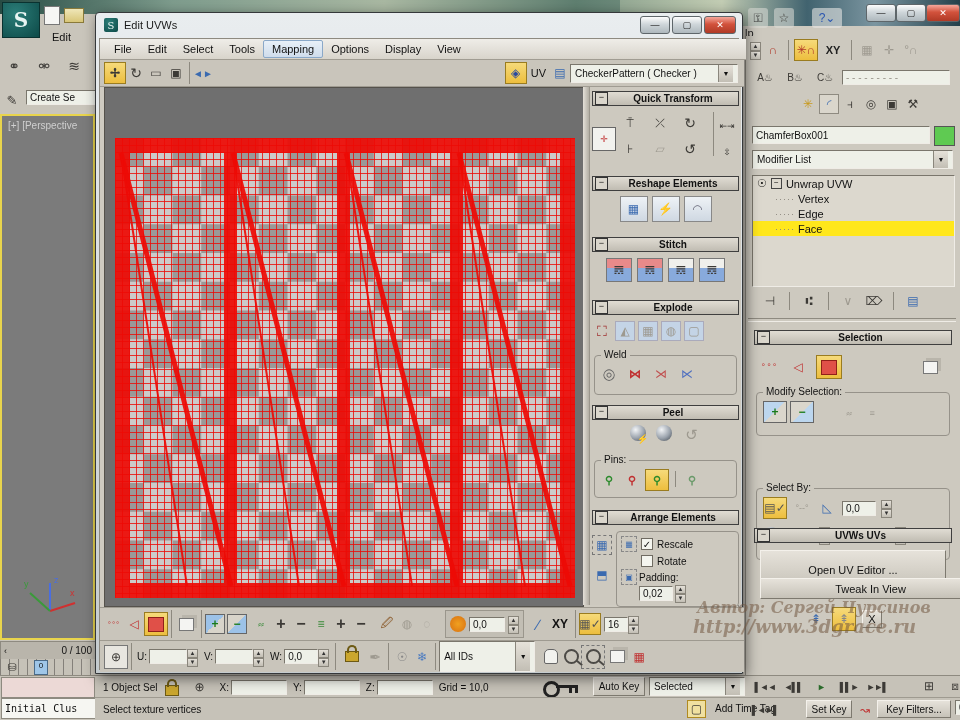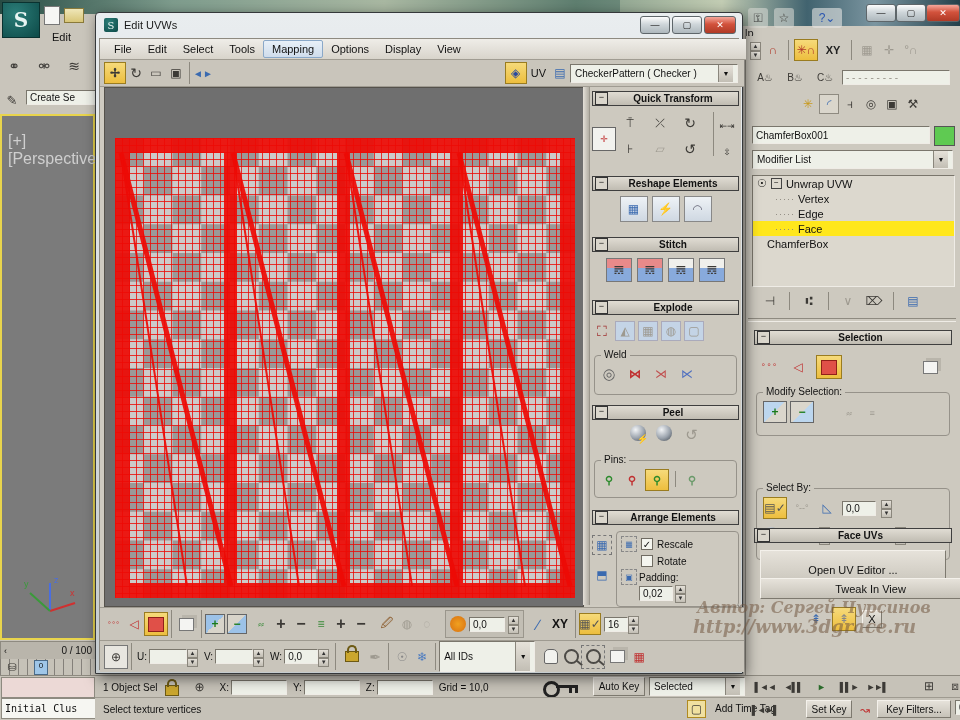--- a/index.html
+++ b/index.html
@@ -101,21 +101,21 @@
 <div class="ab" style="left:52px;top:31px;font-size:11px">Edit</div>
 <div class="ab ic" style="left:4px;top:56px;font-size:14px">⚭</div>
 <div class="ab ic" style="left:34px;top:56px;font-size:14px">⚮</div>
 <div class="ab ic" style="left:64px;top:56px;font-size:14px">≋</div>
 <div class="ab ic" style="left:2px;top:90px;font-size:13px">✎</div>
 <div class="ab fld" style="left:26px;top:90px;width:86px">
   <span>Create Se</span>
 </div>
 
 <div class="ab vp" style="left:0;top:114px;width:95px;height:526px">
-  <div class="ab" style="left:6px;top:16px;color:#cfcfcf;font-size:16px">[+] [Perspective</div>
+  <div class="ab" style="left:6px;top:4px;color:#cfcfcf;font-size:10px">[+] [Perspective</div>
   <svg class="ab" style="left:18px;top:455px" width="62" height="48">
     <line x1="30" y1="40" x2="30" y2="12" stroke="#4a6ee0" stroke-width="2"></line>
     <line x1="30" y1="40" x2="55" y2="32" stroke="#d03030" stroke-width="2"></line>
     <line x1="30" y1="40" x2="10" y2="22" stroke="#3a9a3a" stroke-width="2"></line>
     <text x="50" y="25" fill="#d03030" font-size="9">x</text>
     <text x="4" y="16" fill="#3a9a3a" font-size="9">y</text>
     <text x="34" y="12" fill="#4a6ee0" font-size="9">z</text>
   </svg>
 </div>
 
@@ -189,23 +189,20 @@
           <span>Vertex</span>
     </div>
     <div class="stackrow" style="padding-left:22px">
       <span class="treedots">·····</span>
           <span>Edge</span>
     </div>
     <div class="stackrow selrow" style="padding-left:22px">
       <span class="treedots">·····</span>
           <span>Face</span>
     </div>
-    <div class="stackrow" style="padding-left:14px">
-      <span>ChamferBox</span>
-    </div>
   </div>
 
   <div class="ab" style="left:6px;top:254px;width:201px;height:22px;display:flex;align-items:center;gap:6px;padding-left:8px">
     <span class="ic">⊣</span>
         <span class="sep"></span>
     <span class="ic">⑆</span>
         <span class="sep"></span>
     <span class="ic gray">∨</span>
     <span class="ic">⌦</span>
         <span class="sep"></span>
@@ -262,21 +259,21 @@
           </span>
       <span class="spn">
             <b>▲</b>
             <b>▼</b>
           </span>
     </div>
   </div>
 
   <div class="ab rollhead" style="left:8px;top:492px;width:198px">
     <span class="minus">−</span>
-        <span class="t">Face UVs</span>
+        <span class="t">UVWs UVs</span>
   </div>
   <div class="ab btn3" style="left:14px;top:514px;width:186px;height:39px">
     <span>Open UV Editor ...</span>
   </div>
   <div class="ab btn3" style="left:14px;top:542px;width:221px;height:21px">
     <span>Tweak In View</span>
   </div>
   <div class="ab" style="left:60px;top:570px;width:140px;height:26px;display:flex;align-items:center;gap:6px">
     <span class="ic" style="color:#3a6ab0">⇞</span>
     <span class="ic yel" style="width:24px;height:24px;color:#888">⇞</span>

